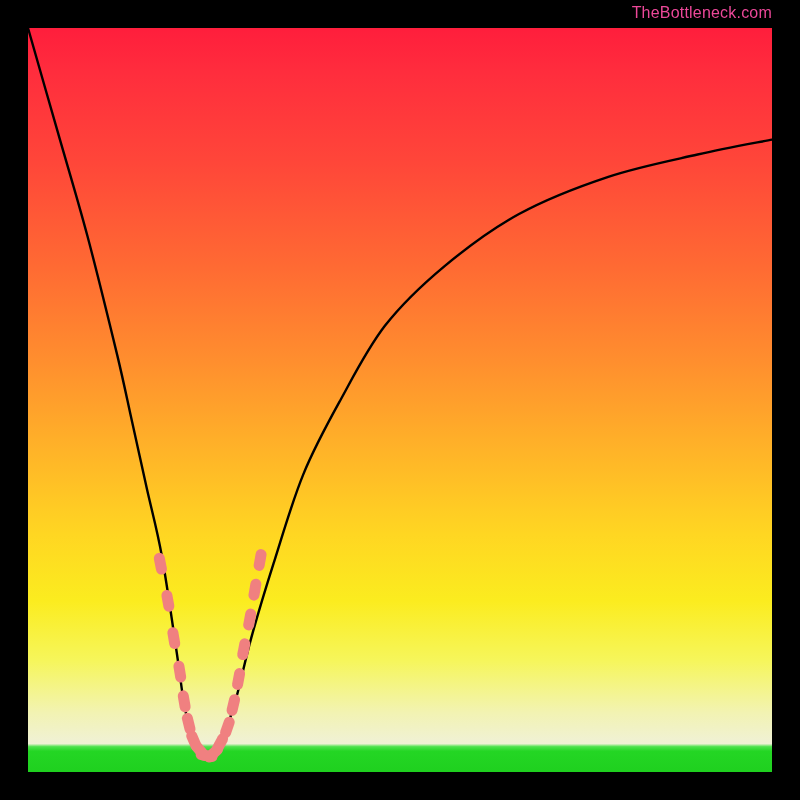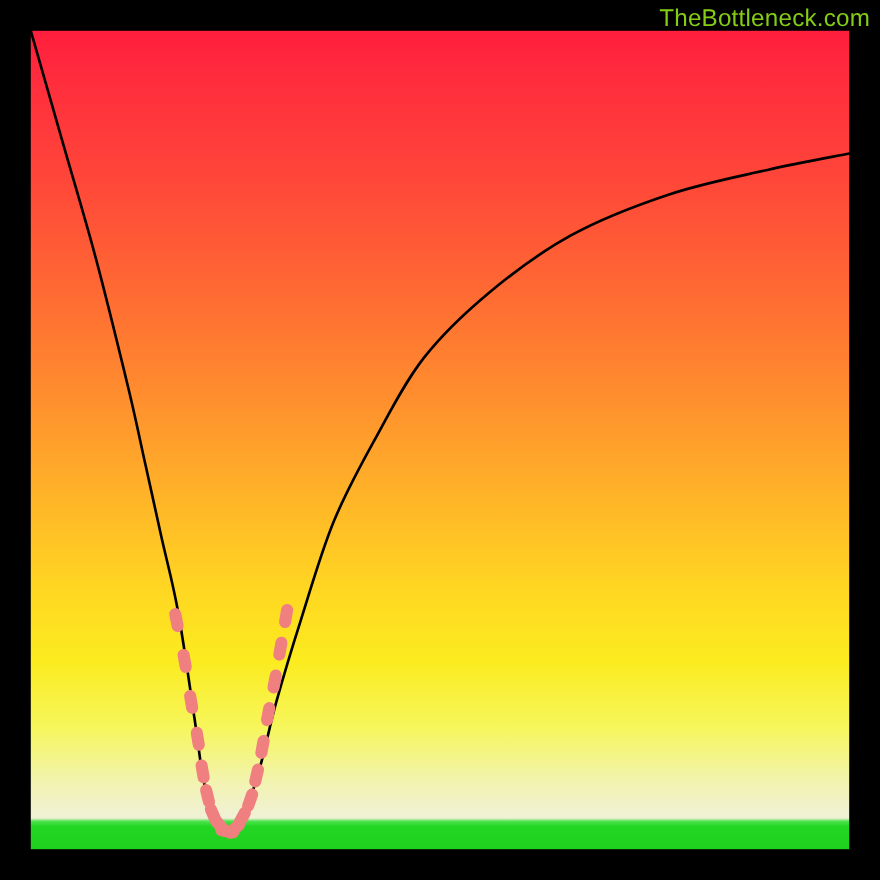--- a/index.html
+++ b/index.html
@@ -39,23 +39,23 @@
       #f2f3b2 92%,
       #f0f1d6 96.2%,
       #4de24d 96.6%,
       #24d624 97.2%,
       #1fd01f 100%
     );
   }
   .watermark {
     position: absolute;
     top: 4px;
-    right: 9px;
-    color: #84cc16;
-    font-size: 22px;
+    right: 28px;
+    color: #ec4899;
+    font-size: 16px;
     font-weight: 500;
     letter-spacing: 0.2px;
     user-select: none;
   }
   svg.curve {
     position: absolute;
     top: 0;
     left: 0;
     width: 744px;
     height: 744px;

